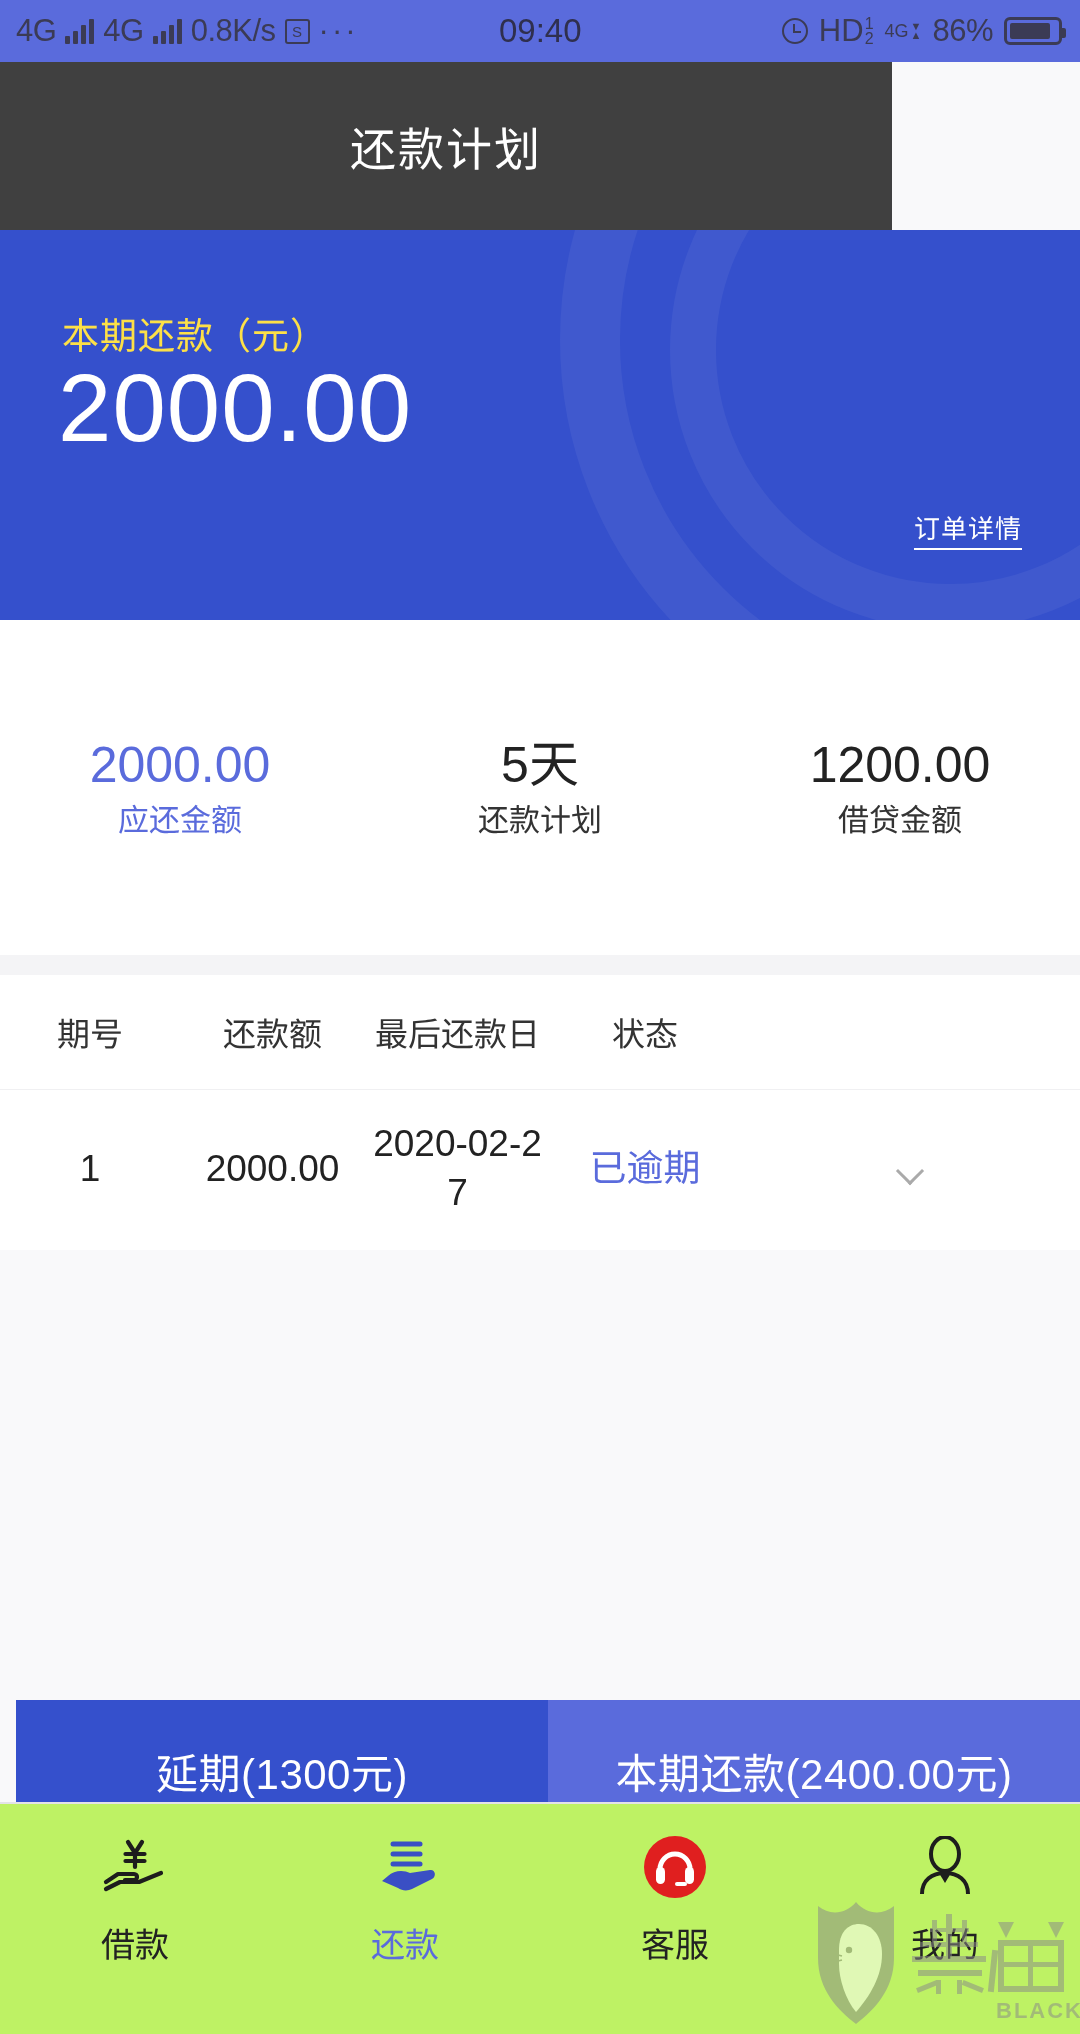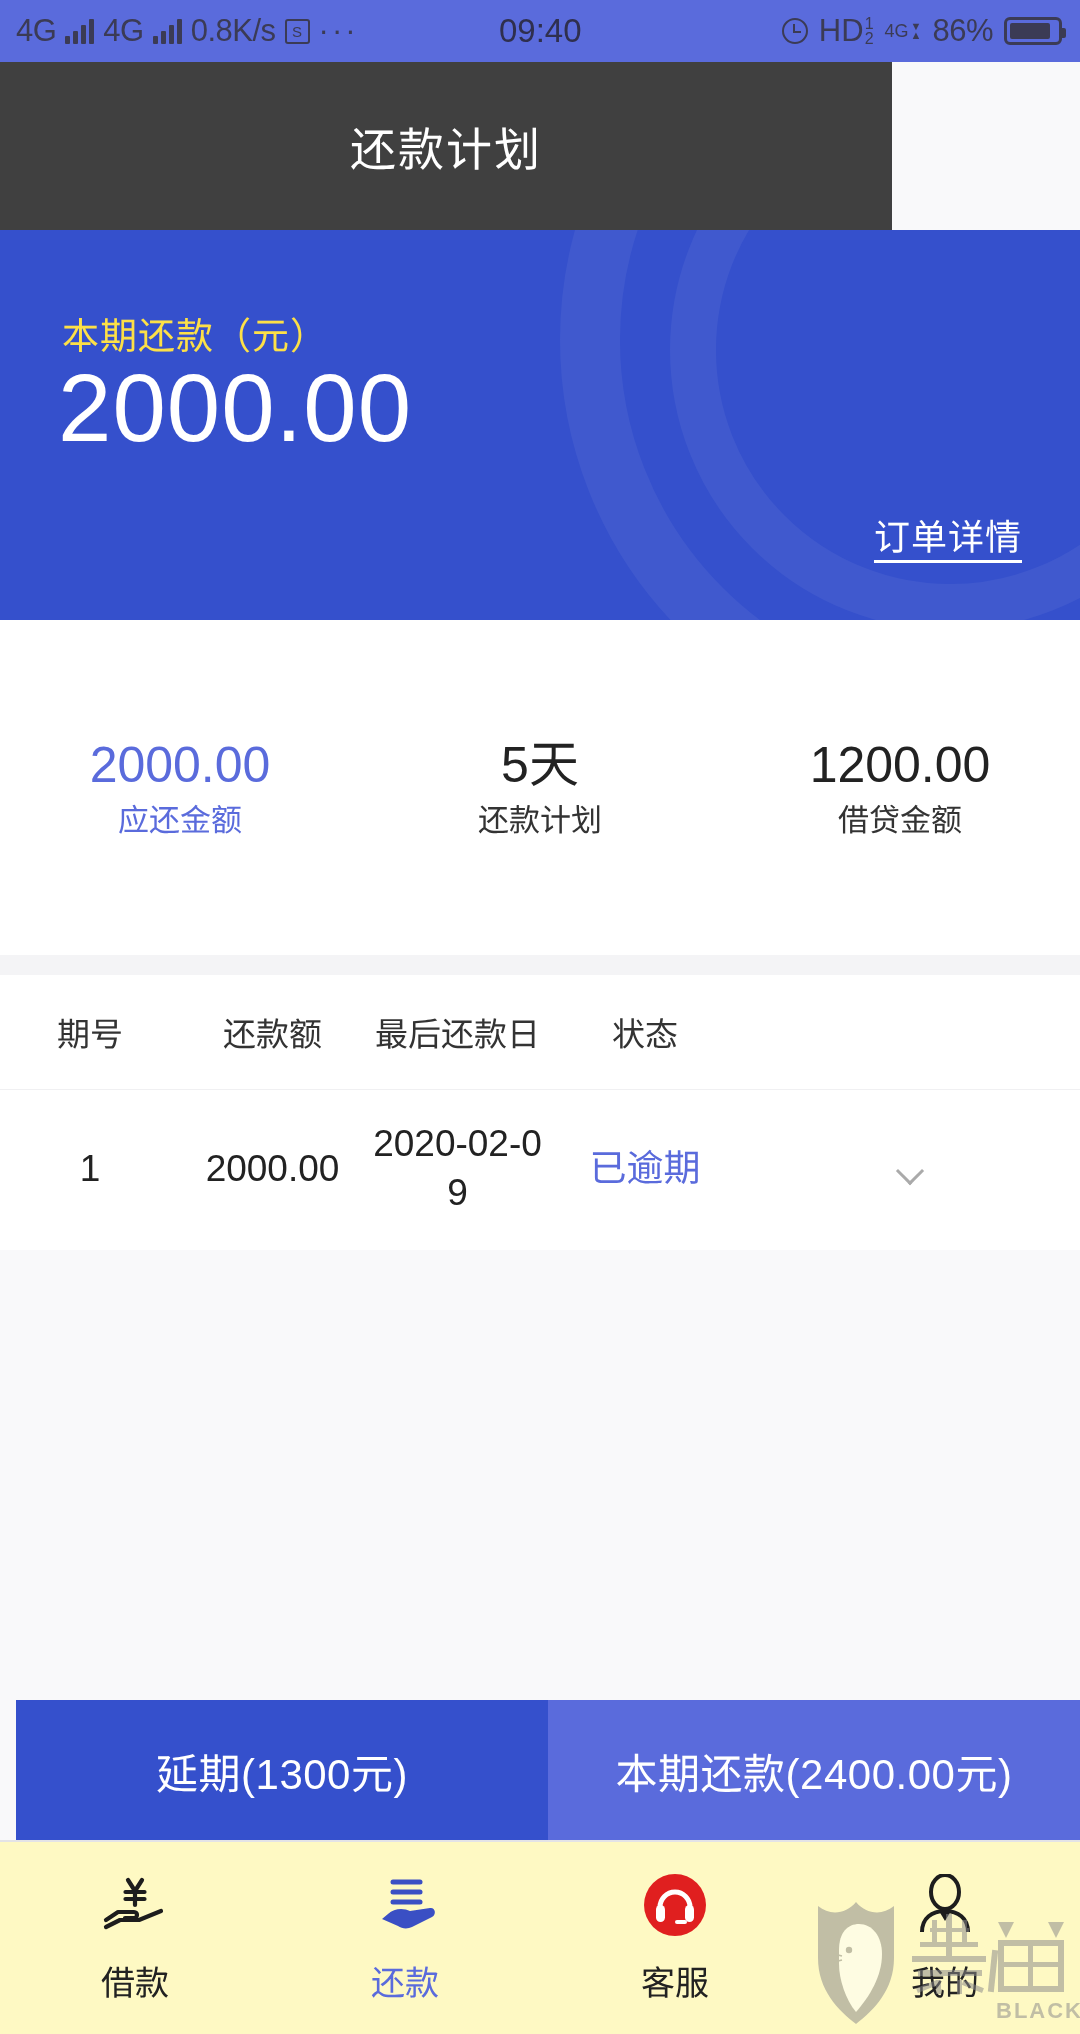--- a/index.html
+++ b/index.html
@@ -73,21 +73,21 @@
   .hero-label{
     position:absolute; left:62px; top:76px; color:#fde047;
     font-size:37px; letter-spacing:1px;
   }
   .hero-amount{
     position:absolute; left:58px; top:125px; color:#ffffff;
     font-size:96px; font-weight:400; letter-spacing:1px; line-height:1.1;
   }
   .hero-link{
     position:absolute; right:58px; top:278px; color:#ffffff;
-    font-size:36px; text-decoration:underline; text-underline-offset:10px;
+    font-size:26px; text-decoration:underline; text-underline-offset:10px;
     letter-spacing:1px; cursor:pointer;
   }
 
   
   .stats{
     position:absolute; left:0; top:620px; width:1080px; height:335px;
     background:#ffffff; display:flex; align-items:center;
   }
   .stat{ flex:1; text-align:center; }
   .stat .val{ font-size:50px; color:#222222; line-height:1.2; }
@@ -136,22 +136,22 @@
   }
   .act{
     flex:1; display:flex; align-items:center; justify-content:center;
     color:#ffffff; font-size:42px; letter-spacing:0.5px; cursor:pointer;
   }
   .act.primary{ background:#3550cc;margin-left:16px; }
   .act.secondary{ background:#5a6bdc; }
 
   
   .tabbar{
-    position:absolute; left:0; bottom:0; width:1080px; height:194px;
-    background:#fef9c3; border-top:2px solid #e3e3e6;
+    position:absolute; left:0; bottom:0; width:1080px; height:232px;
+    background:#bef264; border-top:2px solid #e3e3e6;
     display:flex; align-items:flex-start; padding-top:26px;
   }
   .tab{
     flex:1; display:flex; flex-direction:column; align-items:center;
     gap:14px; cursor:pointer;
   }
   .tab .ico{ height:74px; display:flex; align-items:center; justify-content:center; }
   .tab .tlabel{ font-size:34px; color:#222222; }
   .tab.active .tlabel{ color:#5a6bdc; }
 
@@ -246,21 +246,21 @@
       <div class="c0 cell">期号</div>
       <div class="c1 cell">还款额</div>
       <div class="c2 cell">最后还款日</div>
       <div class="c3 cell">状态</div>
       <div class="c4 cell"></div>
     </div>
     <div class="trow tbody">
       <div class="c0 cell">1</div>
       <div class="c1 cell">2000.00</div>
       <div class="c2 cell">
-        <span class="datewrap">2020-02-09</span>
+        <span class="datewrap">2020-02-27</span>
       </div>
       <div class="c3 cell">
         <span class="status">已逾期</span>
       </div>
       <div class="c4 cell">
         <span class="chev"></span>
       </div>
     </div>
   </div>
 

